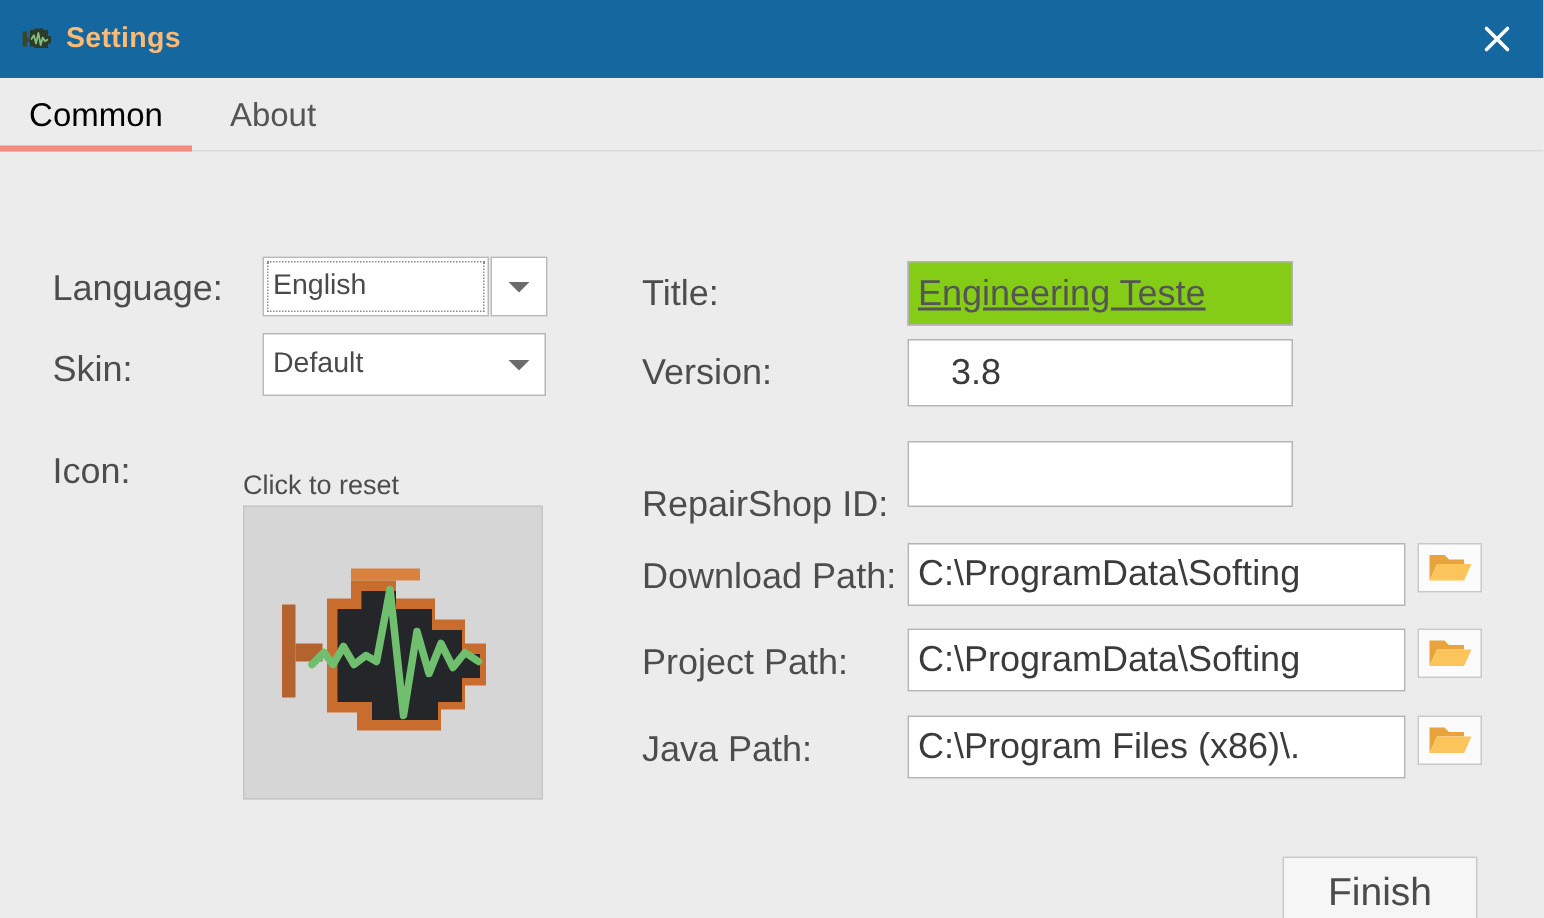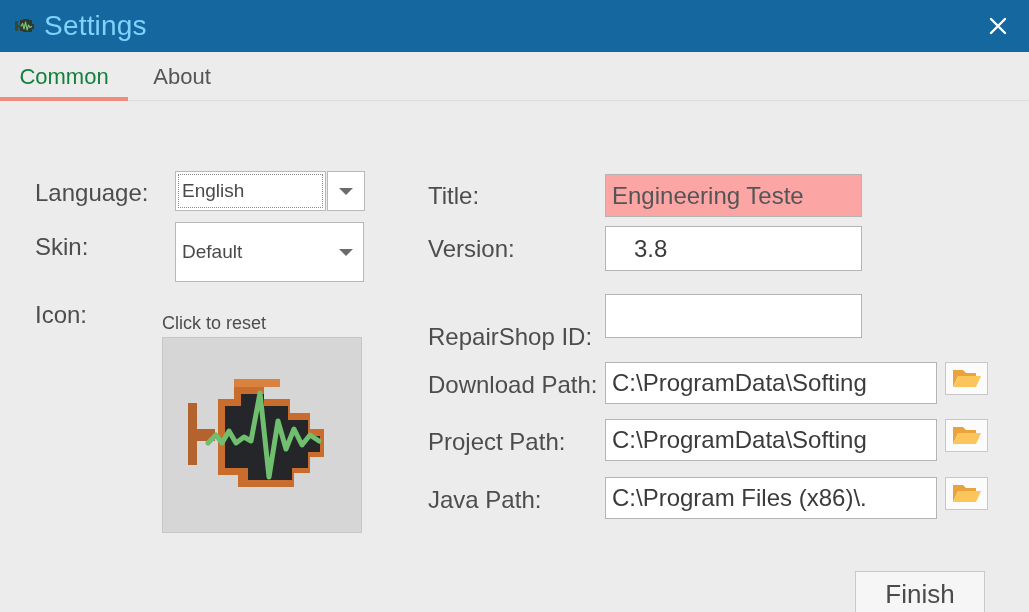--- a/index.html
+++ b/index.html
@@ -32,23 +32,23 @@
     box-sizing: border-box;
   }
   .title-icon {
     position: absolute;
     left: 13px; top: 15px;
     width: 24px; height: 22px;
   }
   .title-text {
     position: absolute;
     left: 44px; top: 10px;
-    font-size: 28px;
-    font-weight: normal;
-    color: #7dd3fc;
+    font-size: 19px;
+    font-weight: bold;
+    color: #fdba74;
     letter-spacing: 0.2px;
     line-height: 32px;
     white-space: nowrap;
   }
   .close-btn {
     position: absolute;
     right: 0; top: 0;
     width: 62px; height: 52px;
     display: flex;
     align-items: center;
@@ -75,21 +75,21 @@
     align-items: center;
     justify-content: center;
     font-size: 22px;
     color: #555555;
     cursor: pointer;
     box-sizing: border-box;
     white-space: nowrap;
   }
   .tab.t0 { left: 0px;   width: 128px; }
   .tab.t1 { left: 128px; width: 108px; }
-  .tab.active { color: #15803d; }
+  .tab.active { color: #000000; }
   .tab-underline {
     position: absolute;
     left: 0; top: 97px;
     width: 128px; height: 4px;
     background: #ef8c7b;
   }
 
   
   .lbl {
     position: absolute;
@@ -117,22 +117,23 @@
     color: #3b3b3b;
     padding: 0 6px;
     line-height: normal;
     outline: none;
     overflow: hidden;
     white-space: nowrap;
     display: flex;
     align-items: center;
   }
   .field.readonly {
-    background: #fca5a5;
+    background: #84cc16;
     color: #555555;
+    text-decoration: underline;
   }
 
   
   .combo-wrap {
     position: absolute;
     box-sizing: border-box;
     background: #ffffff;
     border: 1px solid #b9b9b9;
   }
   .combo-text {
@@ -244,21 +245,21 @@
   <div class="combo-wrap" style="left:175px; top:171px; width:151px; height:40px;">
     <span class="combo-text">English</span>
     <span class="combo-focus"></span>
   </div>
   <div class="combo-arrow" style="left:327px; top:171px; width:38px; height:40px; background:#ffffff; border:1px solid #b9b9b9; box-sizing:border-box;">
     <span class="arrow-glyph"></span>
   </div>
 
   <div class="lbl" style="left:35px; top:232px;">Skin:</div>
 
-  <div class="combo-wrap" style="left:175px; top:222px; width:189px; height:60px;">
+  <div class="combo-wrap" style="left:175px; top:222px; width:189px; height:42px;">
     <span class="combo-text">Default</span>
     <span class="combo-arrow" style="right:6px; top:0; width:22px; height:100%;">
       <span class="arrow-glyph"></span>
     </span>
   </div>
 
   <div class="lbl" style="left:35px; top:300px;">Icon:</div>
 
   <div class="small-lbl" style="left:162px; top:312px;">Click to reset</div>
 

